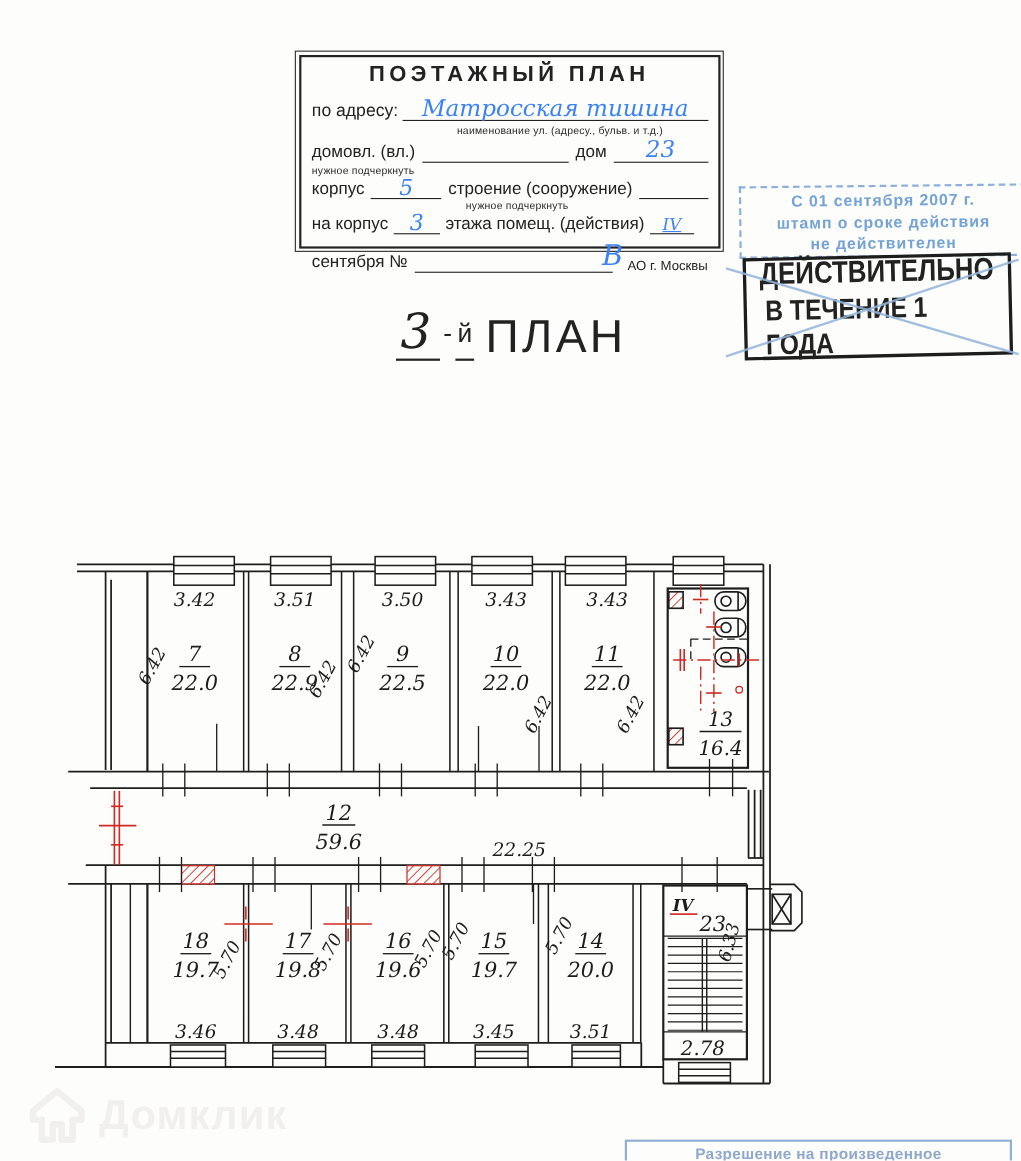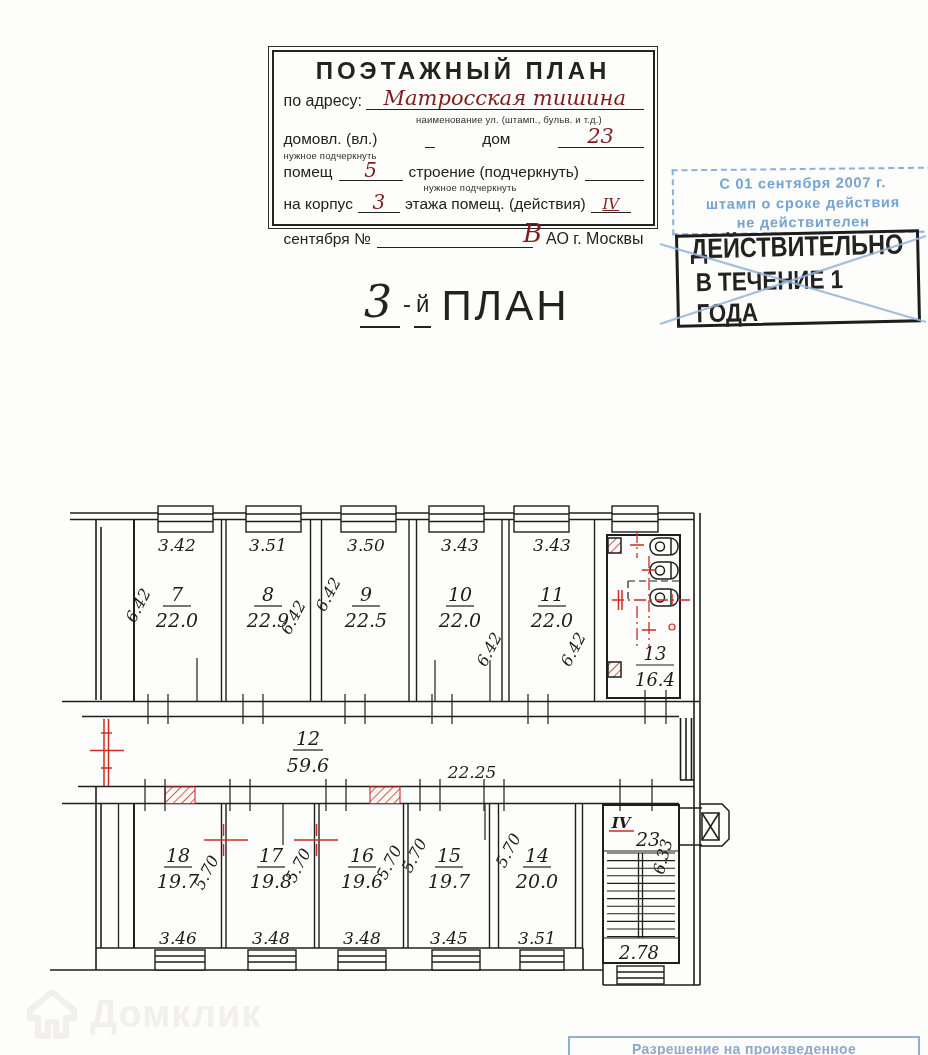--- a/index.html
+++ b/index.html
@@ -5,23 +5,23 @@
   html,body{margin:0;padding:0;}
   body{width:928px;height:1055px;position:relative;overflow:hidden;
        background:#fdfdfb;font-family:"Liberation Sans",sans-serif;color:#222;}
   .abs{position:absolute;}
   
   .hdr{left:268px;top:46px;width:390px;height:183px;border:1.5px solid #2b2b2b;padding:2.5px;box-sizing:border-box;background:#fdfdfb;}
   .hdr-in{position:relative;width:100%;height:100%;border:2.5px solid #232323;box-sizing:border-box;font-size:15.5px;}
   .row{position:absolute;left:10px;right:9px;display:flex;align-items:flex-end;white-space:nowrap;}
   .blank{border-bottom:1.6px solid #222;display:inline-block;text-align:center;line-height:1;}
   .grow{flex:1 1 auto;}
-  .hand{font-family:"DejaVu Serif",serif;font-style:italic;color:#7f1d1d;text-align:center;}
+  .hand{font-family:"DejaVu Serif",serif;font-style:italic;color:#3b82f6;text-align:center;}
   .tiny{font-size:9.5px;letter-spacing:.2px;color:#2c2c2c;}
-  .hdr-title{position:absolute;top:5px;left:0;right:0;text-align:center;font-size:24px;font-weight:bold;letter-spacing:4px;}
+  .hdr-title{position:absolute;top:5px;left:0;right:0;text-align:center;font-size:20px;font-weight:bold;letter-spacing:4px;}
   
   .stamp-blue{left:672px;top:168px;width:262px;height:66px;border:2px dashed #8cb0da;
       color:#74a3d4;font-weight:bold;font-size:14.5px;line-height:1.35;text-align:center;
       padding-top:4px;letter-spacing:.8px;box-sizing:border-box;transform:rotate(-.6deg);}
   .stamp-black{left:676px;top:232px;width:244px;height:93px;border:3px solid #1d1d1d;
       display:flex;flex-direction:column;justify-content:center;align-items:center;
       transform:rotate(-1.3deg);background:transparent;box-sizing:border-box;}
   .stamp-black .l1{font-size:28px;font-weight:bold;transform:scaleX(.84);letter-spacing:0;}
   .stamp-black .l2{font-size:26px;font-weight:bold;transform:scaleX(.86);margin-top:2px;}
   
@@ -43,46 +43,46 @@
 </head>
 <body>
 
 <div class="abs hdr">
   <div class="hdr-in">
     <div class="hdr-title">ПОЭТАЖНЫЙ ПЛАН</div>
     <div class="row" style="top:36px;">
       <span style="font-size:16px;">по адресу:</span>
       <span class="blank grow" style="margin-left:4px;"><span class="hand" style="font-size:21px;">Матросская тишина</span></span>
     </div>
-    <div class="abs tiny" style="top:62px;left:100px;right:8px;text-align:center;">наименование ул. (штамп., бульв. и т.д.)</div>
-    <div class="row" style="top:74px;gap:41px;">
+    <div class="abs tiny" style="top:62px;left:100px;right:8px;text-align:center;">наименование ул. (адресу., бульв. и т.д.)</div>
+    <div class="row" style="top:74px;">
       <span>домовл. (вл.)</span>
       <span class="blank grow" style="margin:0 6px;height:14px;"></span>
       <span>дом</span>
       <span class="blank" style="width:86px;margin-left:6px;"><span class="hand" style="font-size:21px;">23</span></span>
     </div>
     <div class="abs tiny" style="top:98px;left:10px;">нужное подчеркнуть</div>
     <div class="row" style="top:108px;">
-      <span>помещ</span>
+      <span>корпус</span>
       <span class="blank" style="width:64px;margin:0 6px;"><span class="hand" style="font-size:20px;">5</span></span>
-      <span>строение (подчеркнуть)</span>
+      <span>строение (сооружение)</span>
       <span class="blank grow" style="margin-left:6px;height:14px;"></span>
     </div>
     <div class="abs tiny" style="top:130px;left:150px;">нужное подчеркнуть</div>
     <div class="row" style="top:140px;">
       <span>на корпус</span>
       <span class="blank" style="width:42px;margin:0 5px;"><span class="hand" style="font-size:20px;">3</span></span>
       <span>этажа помещ. (действия)</span>
       <span class="blank" style="width:40px;margin-left:5px;"><span class="hand" style="font-size:15px;text-decoration:underline;">IV</span></span>
     </div>
     <div class="row" style="top:166px;">
       <span>сентября №</span>
       <span class="blank grow" style="margin-left:6px;height:14px;"></span>
       <span class="hand" style="font-size:26px;margin:0 4px 0 -10px;">В</span>
-      <span style="font-size:16px;">АО г. Москвы</span>
+      <span style="font-size:12px;">АО г. Москвы</span>
     </div>
   </div>
 </div>
 
 <div class="abs stamp-blue">
   <div>С 01 сентября 2007 г.</div>
   <div>штамп о сроке действия</div>
   <div>не действителен</div>
 </div>
 

